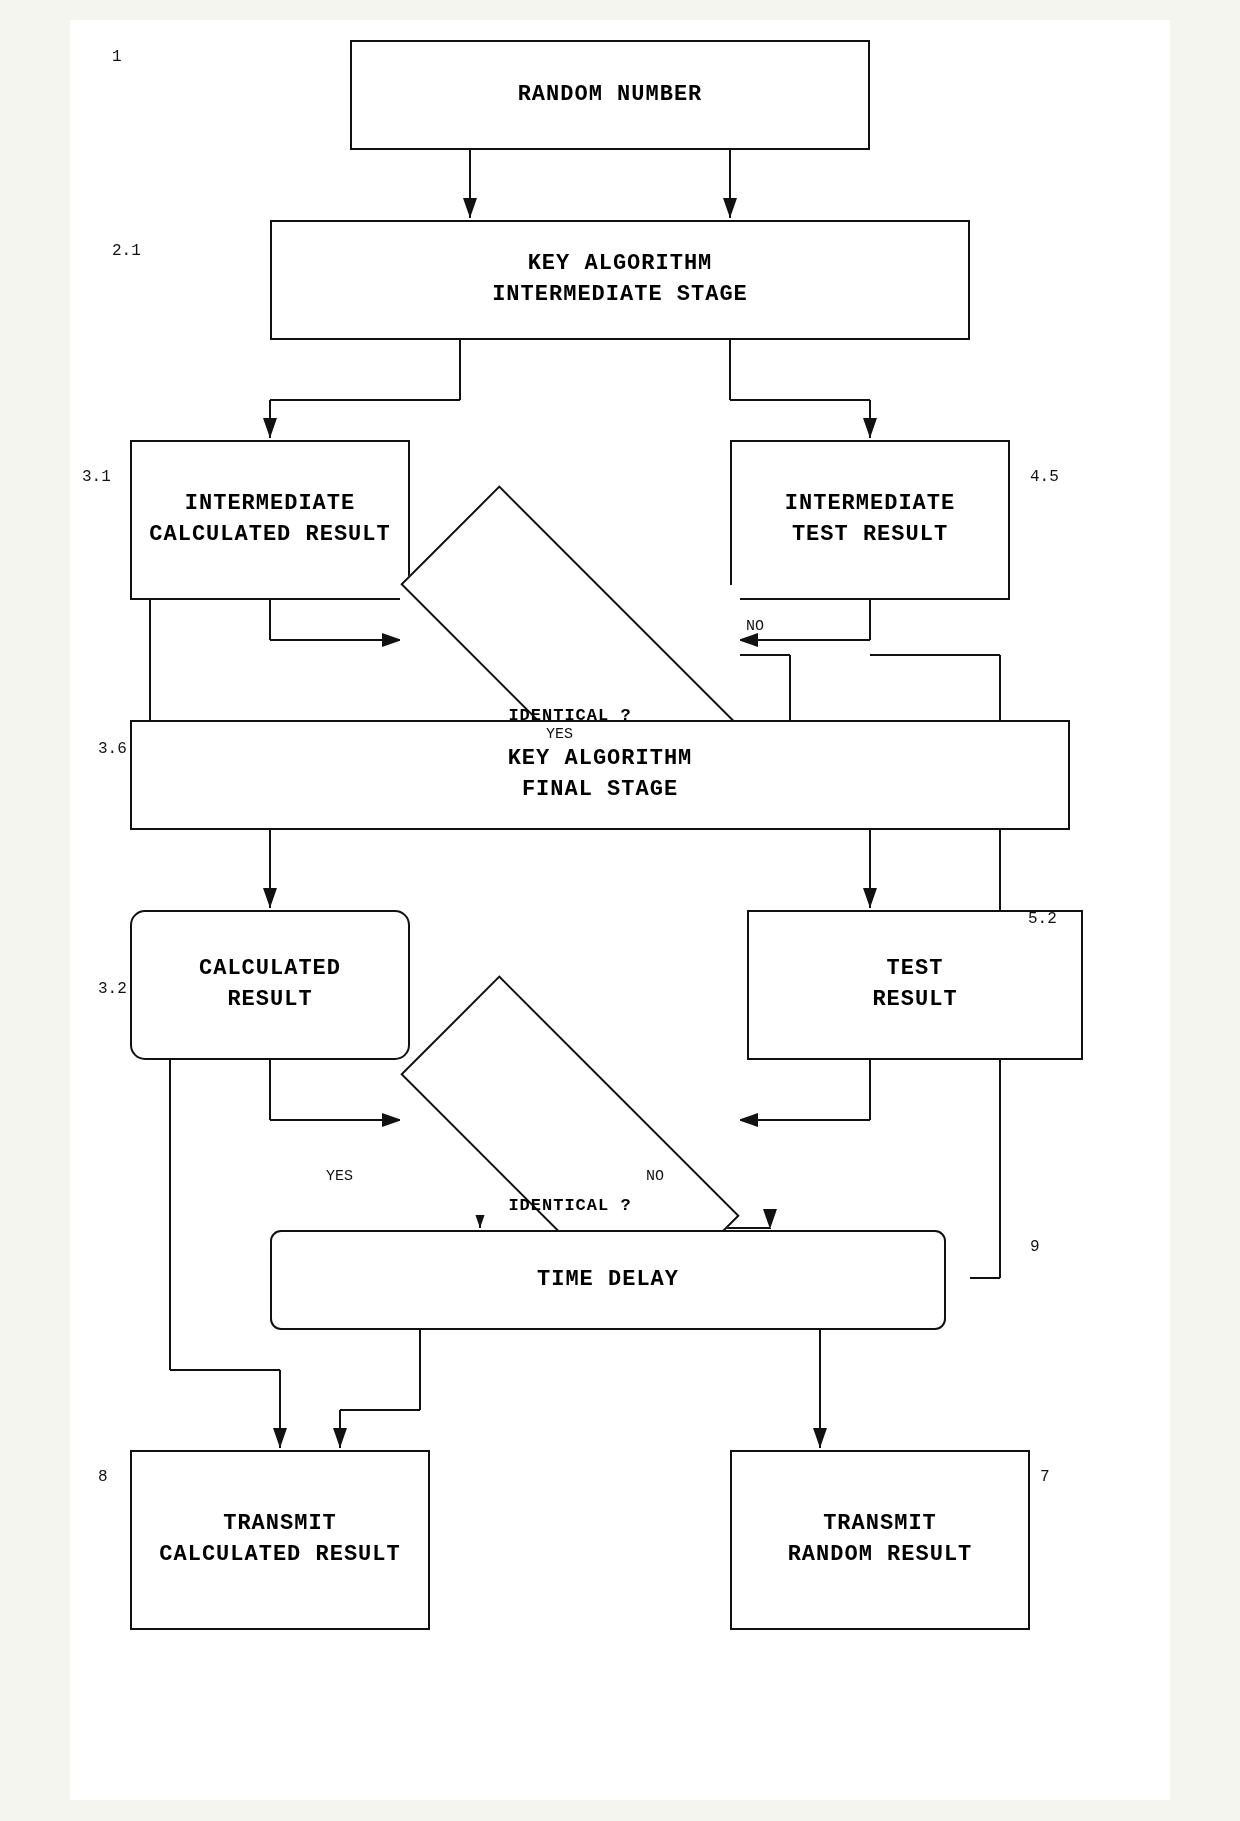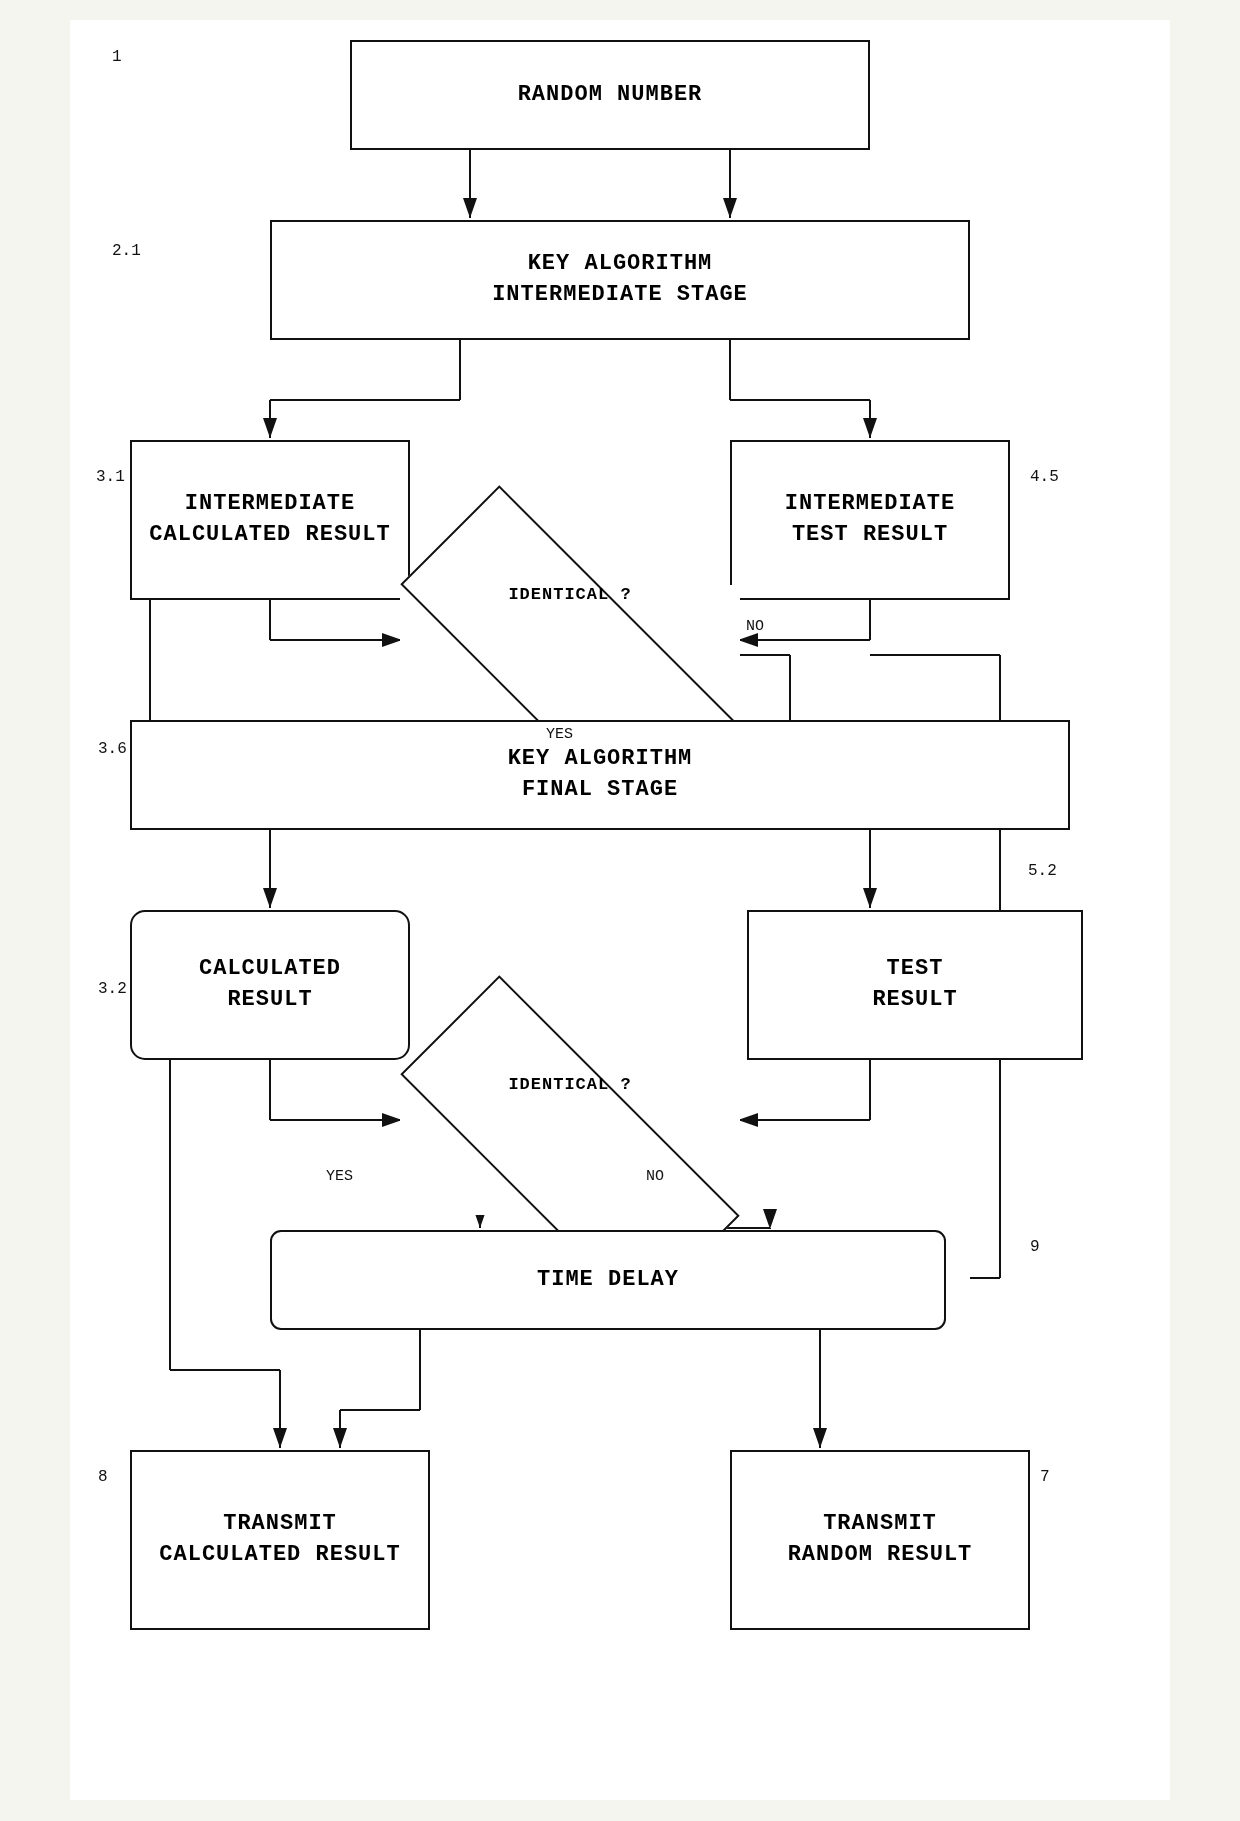--- a/index.html
+++ b/index.html
@@ -28,21 +28,21 @@
       text-align: center;
       font-size: 22px;
       font-weight: bold;
       letter-spacing: 1px;
       background: #fff;
       line-height: 1.4;
     }
     .diamond {
       position: absolute;
       display: flex;
-      align-items: flex-start;
+      align-items: flex-end;
       justify-content: center;
       text-align: center;
       font-size: 17px;
       font-weight: bold;
       letter-spacing: 1px;
       background: #fff;
     }
     .diamond-shape {
       position: absolute;
       width: 100%;
@@ -186,24 +186,24 @@
   <div class="box" style="left:60px;top:1430px;width:300px;height:180px;">
     <span>TRANSMIT<br>CALCULATED RESULT</span>
   </div>
 
   <div class="box" style="left:660px;top:1430px;width:300px;height:180px;">
     <span>TRANSMIT<br>RANDOM RESULT</span>
   </div>
 
   <span class="label" style="left:42px;top:28px;">1</span>
   <span class="label" style="left:42px;top:222px;">2.1</span>
-  <span class="label" style="left:26px;top:448px;">3.1</span>
+  <span class="label" style="left:12px;top:448px;">3.1</span>
   <span class="label" style="left:960px;top:448px;">4.5</span>
   <span class="label" style="left:28px;top:720px;">3.6</span>
-  <span class="label" style="left:958px;top:842px;">5.2</span>
+  <span class="label" style="left:958px;top:890px;">5.2</span>
   <span class="label" style="left:28px;top:960px;">3.2</span>
   <span class="label" style="left:960px;top:1218px;">9</span>
   <span class="label" style="left:28px;top:1448px;">8</span>
   <span class="label" style="left:970px;top:1448px;">7</span>
 
   <span class="label" style="left:476px;top:706px;font-size:15px;">YES</span>
   <span class="label" style="left:676px;top:598px;font-size:15px;">NO</span>
   <span class="label" style="left:256px;top:1148px;font-size:15px;">YES</span>
   <span class="label" style="left:576px;top:1148px;font-size:15px;">NO</span>
 

